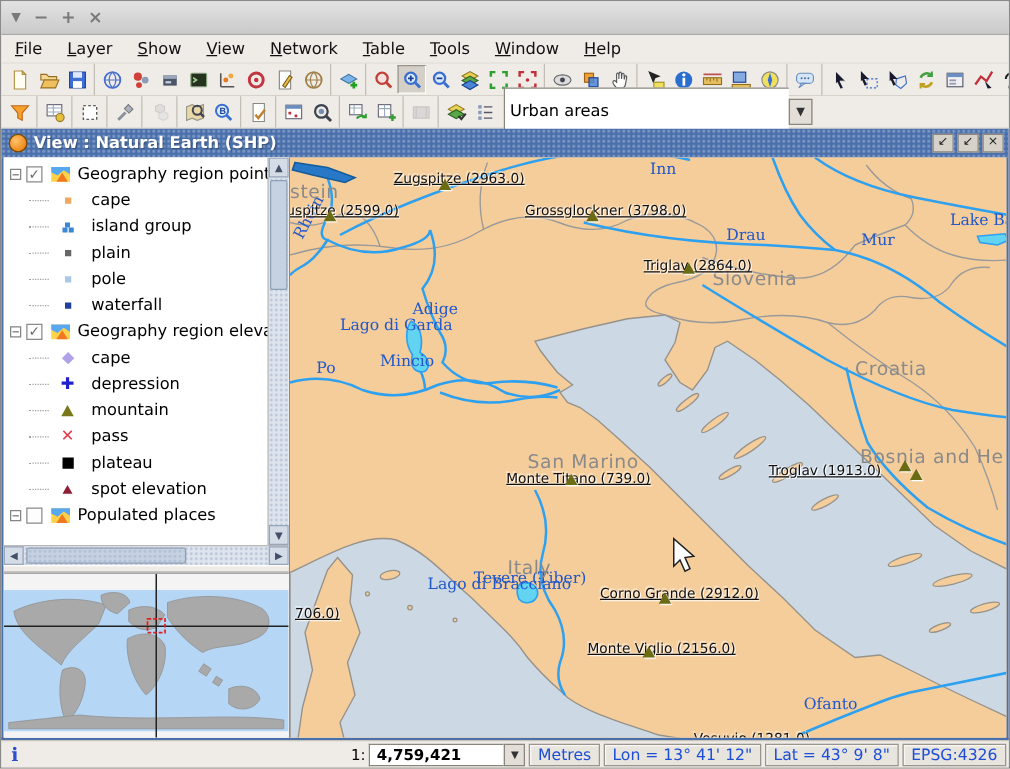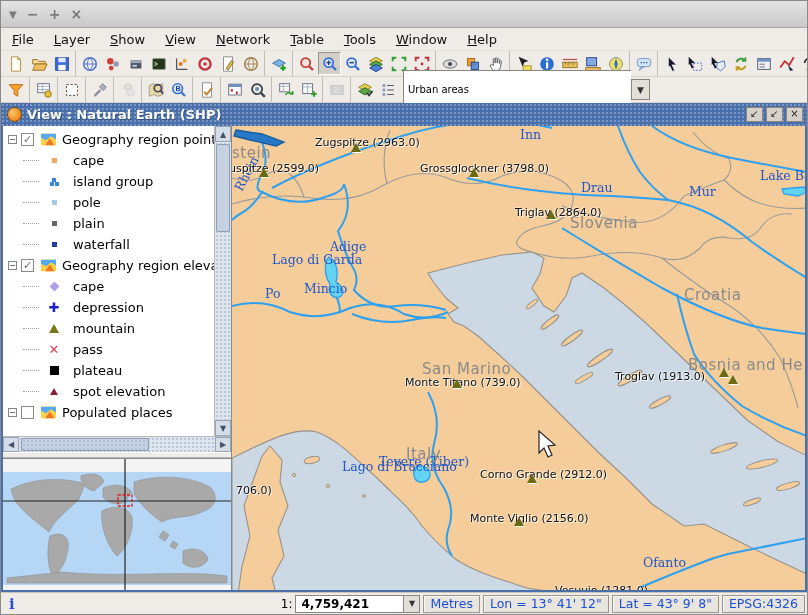--- a/index.html
+++ b/index.html
@@ -26,21 +26,21 @@
              border-bottom:1px solid #d6d2ca; flex:0 0 auto; }
   .tb-group { display:flex; align-items:center; height:100%; padding:0 1px; }
   .tb-group + .tb-group { border-left:1px solid #c2beb6; margin-left:1px; padding-left:2px; }
   button.tb { width:23px; height:23px; background:transparent; border:1px solid transparent;
               display:flex; align-items:center; justify-content:center; padding:0; }
   button.tb svg { width:18px; height:18px; }
   button.tb.pressed { background:#d5d0c7; border:1px solid #9a958c; border-right-color:#fff; border-bottom-color:#fff; }
   button.tb.disabled { opacity:.45; }
   .layer-combo { display:flex; align-items:center; margin-left:3px; }
   .layer-combo .cb-text { width:228px; height:39px; background:#fff; border:1px solid #8a867e;
-        border-right:none; font-size:10px; padding:1px 4px; display:flex; align-items:center; }
+        border-right:none; font-size:13px; padding:1px 4px; display:flex; align-items:center; }
   .layer-combo .cb-btn { width:19px; height:21px; background:#e3dfd8; border:1px solid #8a867e;
         display:flex; align-items:center; justify-content:center; font-size:9px; color:#333; }
 
   
   .frame-title { height:23px; background:#4a70ac;
       background-image:radial-gradient(#7d97c4 1px, rgba(0,0,0,0) 1.3px);
       background-size:4px 4px;
       display:flex; align-items:center; padding:0 4px; color:#fff; flex:0 0 auto; }
   .frame-title .gvicon { width:15px; height:15px; border-radius:50%;
       background:radial-gradient(circle at 35% 35%, #ffc36a, #f08a1d 70%, #b35d00); margin:0 5px 0 2px;
@@ -95,21 +95,21 @@
   
   .overview { flex:1; background:#fff; position:relative; overflow:hidden; border-top:1px solid #8a8a8a;}
   .overview svg { display:block; }
 
   
   .map { flex:1; position:relative; overflow:hidden; background:#f4cd9b; }
   .map svg.basemap { position:absolute; left:0; top:0; }
   .map-label { position:absolute; white-space:nowrap; pointer-events:none; }
   .lbl-river { font-family:"DejaVu Serif","Liberation Serif",serif; font-size:12.5px; color:#2157c8; }
   .lbl-country { font-size:15px; color:#8a8a8a; letter-spacing:.5px;}
-  .lbl-elev { font-size:11px; color:#101010; text-shadow:1px 1px 0 rgba(255,255,255,.85),-1px -1px 0 rgba(255,255,255,.5); }
+  .lbl-elev { font-size:11px; color:#101010; text-shadow:1px 1px 0 rgba(255,255,255,.85),-1px -1px 0 rgba(255,255,255,.5);text-decoration:underline; }
   .peak { position:absolute; width:0; height:0; border-left:5px solid transparent; border-right:5px solid transparent;
           border-bottom:9px solid #6b6b14; filter:drop-shadow(1.5px 1px 0 #fff); }
 
   
   .statusbar { height:22px; flex:0 0 auto; background:#efebe7; border-top:1px solid #c9c5bd;
                display:flex; align-items:center; font-size:12px; padding:0 2px; gap:3px; }
   .sb-info { color:#2a4fd0; font-family:"DejaVu Serif",serif; font-weight:bold; font-size:15px; padding:0 6px; }
   .sb-scale-label { margin-left:auto; font-size:12px; }
   .sb-combo { display:flex; height:18px; }
   .sb-combo .val { background:#fff; border:1px solid #8a867e; border-right:none; font-weight:bold;
@@ -701,30 +701,30 @@
                     <i style="left:0;top:4px"></i>
                     <i style="left:5px;top:4px"></i>
                     <i style="left:2.5px;top:0"></i>
                   </i>
                 </span>
                 <span>island group</span>
               </div>
               <div class="tree-row child-row">
                 <span class="connector"></span>
                 <span class="sym">
+                  <i class="s-sq" style="background:#666"></i>
+                </span>
+                <span>plain</span>
+              </div>
+              <div class="tree-row child-row">
+                <span class="connector"></span>
+                <span class="sym">
                   <i class="s-sq" style="background:#a8c8e8"></i>
                 </span>
                 <span>pole</span>
-              </div>
-              <div class="tree-row child-row">
-                <span class="connector"></span>
-                <span class="sym">
-                  <i class="s-sq" style="background:#666"></i>
-                </span>
-                <span>plain</span>
               </div>
               <div class="tree-row child-row">
                 <span class="connector"></span>
                 <span class="sym">
                   <i class="s-sq" style="background:#2040a0"></i>
                 </span>
                 <span>waterfall</span>
               </div>
               <div class="tree-row">
                 <span class="expander">−</span>
@@ -900,21 +900,21 @@
         </g>
 
         <path d="M307,305 l0,22 5,-5 4,9 4,-2 -4,-9 7,-1 z" fill="#fff" stroke="#222" stroke-width="1.2"></path>
       </svg>
       <div id="map-labels">
           <span class="map-label lbl-river" style="left: 288px; top: 1px;">Inn</span>
           <span class="map-label lbl-river" style="left: -4px; top: 40px; transform: rotate(-62deg);">Rhein</span>
           <span class="map-label lbl-river" style="left: 98px; top: 113px;">Adige</span>
           <span class="map-label lbl-river" style="left: 40px; top: 126px;">Lago di Garda</span>
           <span class="map-label lbl-river" style="left: 72px; top: 155px;">Mincio</span>
-          <span class="map-label lbl-river" style="left: 21px; top: 160px; margin-left: 12px;">Po</span>
+          <span class="map-label lbl-river" style="left: 21px; top: 160px;">Po</span>
           <span class="map-label lbl-river" style="left: 349px; top: 54px;">Drau</span>
           <span class="map-label lbl-river" style="left: 457px; top: 58px;">Mur</span>
           <span class="map-label lbl-river" style="left: 528px; top: 42px;">Lake Bala</span>
           <span class="map-label lbl-river" style="left: 147px; top: 328px;">Tevere (Tiber)</span>
           <span class="map-label lbl-river" style="left: 110px; top: 333px; text-align: right;">Lago di Bracciano</span>
           <span class="map-label lbl-river" style="left: 411px; top: 429px;">Ofanto</span>
           <span class="map-label lbl-country" style="left: 0px; top: 18px;">stein</span>
           <span class="map-label lbl-country" style="left: 338px; top: 88px;">Slovenia</span>
           <span class="map-label lbl-country" style="left: 452px; top: 160px;">Croatia</span>
           <span class="map-label lbl-country" style="left: 166px; top: 234px; margin-left: 24px;">San Marino</span>

